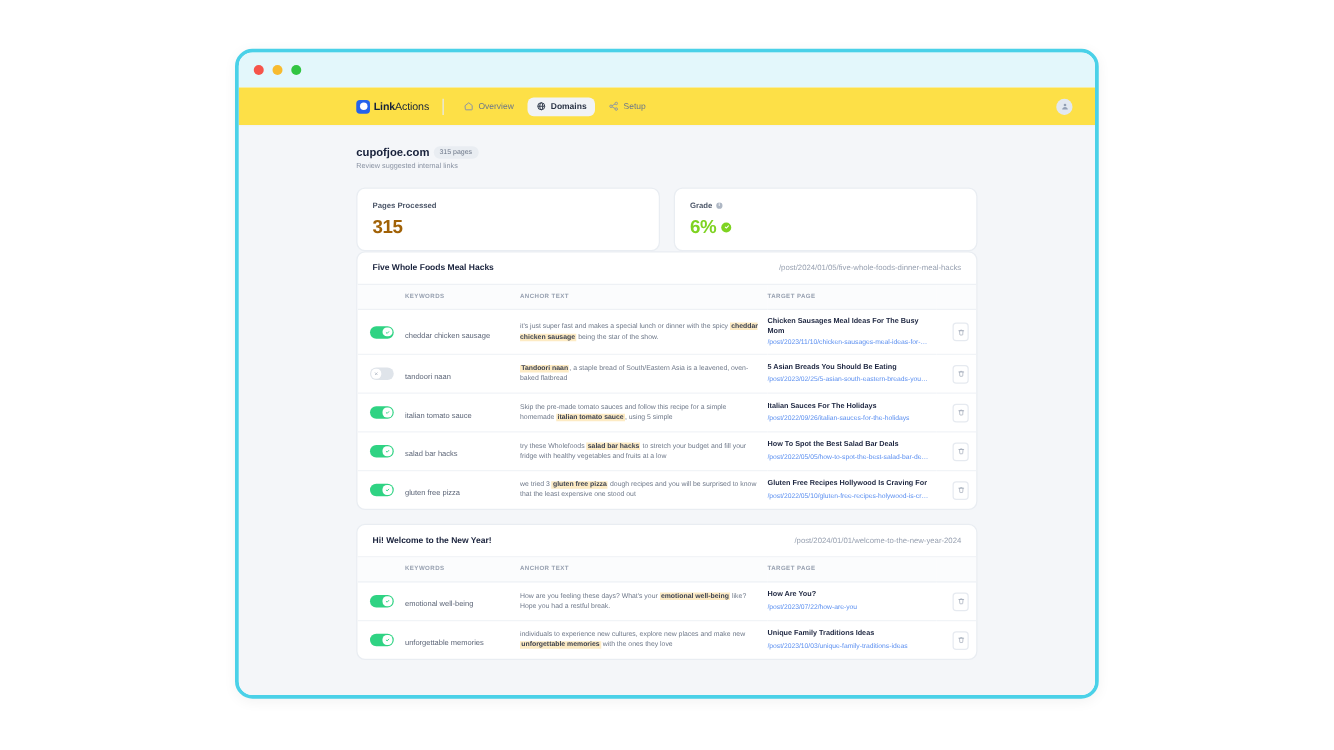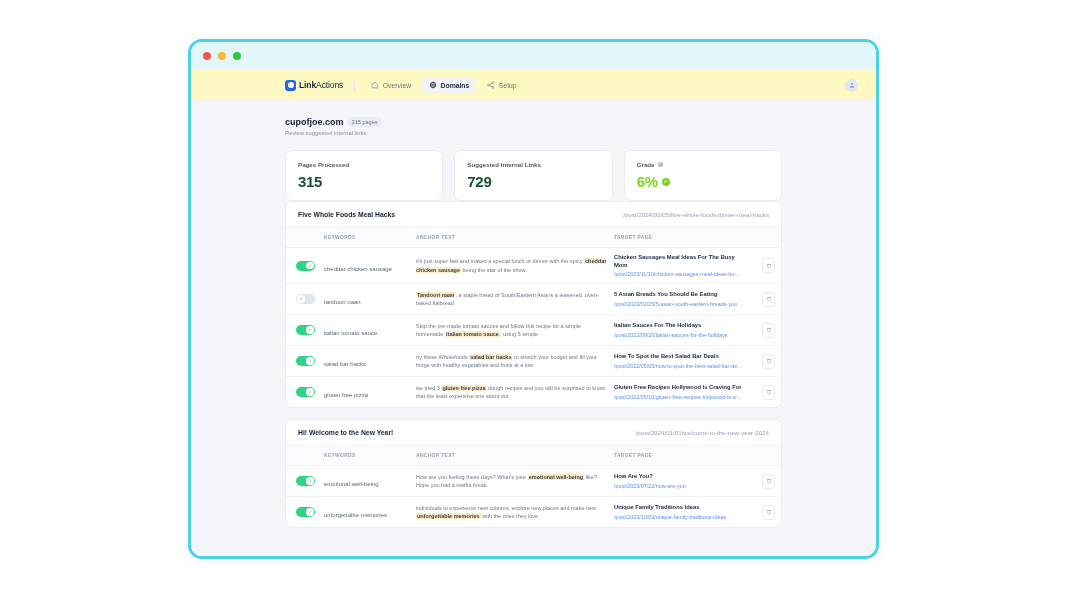--- a/index.html
+++ b/index.html
@@ -29,21 +29,21 @@
     padding-left: 12px; gap: 7px;
   }
   .dot { width: 8px; height: 8px; border-radius: 50%; }
   .dot.red { background:#f6544a; }
   .dot.yellow { background:#f7bb2f; }
   .dot.green { background:#31c542; }
 
   
   .navbar {
     height: 31px;
-    background: #fef9c3;
+    background: #fde047;
     display: flex; align-items: center;
     padding: 0 18px 0 94px;
     border-bottom: 1px solid #f0f2f5;
   }
   .brand { display:flex; align-items:center; gap:3px; }
   .brand-mark {
     width: 11px; height: 11px; border-radius: 3px;
     background: #2563eb; position: relative; flex: none;
   }
   .brand-mark::after {
@@ -94,21 +94,21 @@
   }
   .card-label { font-size: 6.2px; color:#4d5769; font-weight:600; display:flex; align-items:center; gap:3px; }
   .info-dot {
     width:5px; height:5px; border-radius:50%; background:#aeb7c4;
     display:inline-block; position:relative;
   }
   .info-dot::after{
     content:"i"; position:absolute; left:0; top:-1.5px; width:5px;
     font-size:4px; color:#fff; text-align:center; font-style:normal;
   }
-  .card-value { font-size: 15px; font-weight: 700; color:#14532d; margin-top: 5px; letter-spacing:-0.3px; }
+  .card-value { font-size: 15px; font-weight: 700; color:#a16207; margin-top: 5px; letter-spacing:-0.3px; }
   .card-value.grade { color:#7ed321; display:flex; align-items:center; gap:4px; }
   .grade-pill {
     width:8px;height:8px;border-radius:50%;background:#7ed321;
     display:flex;align-items:center;justify-content:center;
   }
   .grade-pill svg{width:5px;height:5px;}
 
   
   .section-title { font-size: 8.5px; font-weight:700; color:#17203a; margin: 16px 0 9px 0; }
 
@@ -242,26 +242,20 @@
           </div>
           <div class="domain-sub">Review suggested internal links</div>
         </div>
 
         <div class="stats">
           <div class="card">
             <div class="card-label">
                 <span>Pages Processed</span>
               </div>
             <div class="card-value">315</div>
-          </div>
-          <div class="card">
-            <div class="card-label">
-                <span>Suggested Internal Links</span>
-              </div>
-            <div class="card-value">729</div>
           </div>
           <div class="card">
             <div class="card-label">
               <span>Grade</span>
               <span class="info-dot"></span>
             </div>
             <div class="card-value grade">
               <span>6%</span>
               <span class="grade-pill">
                 <svg viewBox="0 0 16 16" fill="none" stroke="#fff" stroke-width="2.6" stroke-linecap="round" stroke-linejoin="round">

